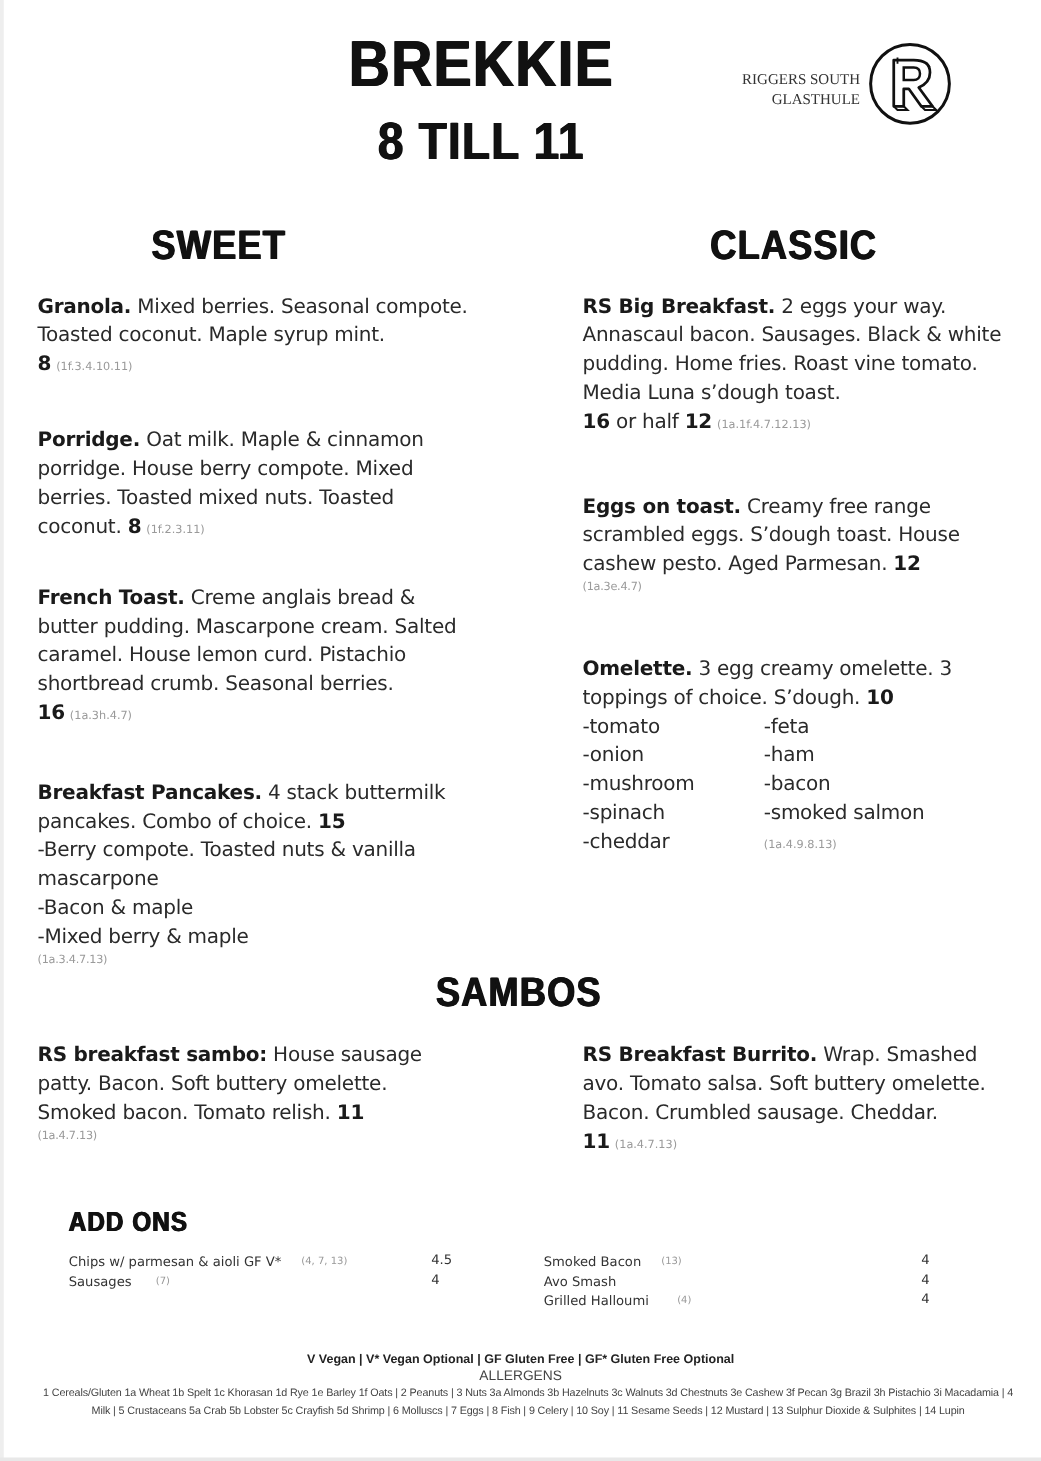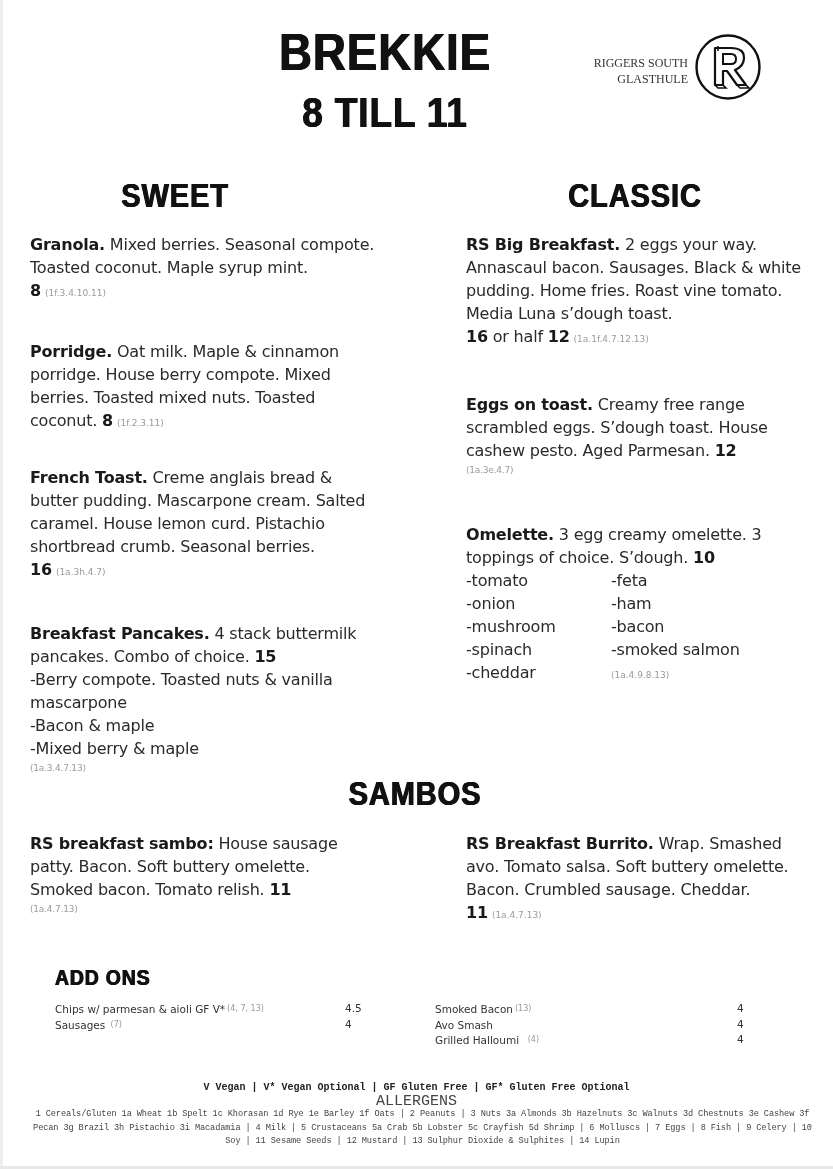--- a/index.html
+++ b/index.html
@@ -47,31 +47,31 @@
 
   .opt-grid { display: grid; grid-template-columns: 145px 180px; }
 
   .addons {
     position: absolute; top: 1001px; font-size: 10.5px; line-height: 15.5px; color: #333;
     font-family: "DejaVu Sans", sans-serif;
   }
   .addons-left { left: 55px; width: 300px; }
   .addons-right { left: 435px; width: 310px; }
   .addon-row { position: relative; height: 15.5px; }
-  .addon-row .allergen { font-size: 8px; color: #999; margin-left: 2px; vertical-align: 2px; }
+  .addon-row .allergen { font-size: 8px; color: #999; margin-left: 16px; vertical-align: 2px; }
   .addon-row .addon-price { position: absolute; top: 0; }
   .addons-left .addon-price { left: 290px; }
   .addons-right .addon-price { left: 302px; }
 
   .footer {
     position: absolute; left: 0; top: 1081px; width: 833px; text-align: center;
-    font-family: Liberation Mono, monospace; color: #333;
+    font-family: Liberation Sans, sans-serif; color: #333;
   }
   .legend { font-size: 10px; font-weight: bold; line-height: 14px; color: #222; }
-  .allergens-title { font-size: 15px; line-height: 13px; color: #444; }
+  .allergens-title { font-size: 11px; line-height: 13px; color: #444; }
   .allergens-list { font-size: 8.6px; line-height: 13.5px; color: #444; padding: 0 14px; letter-spacing: -0.1px; margin-left: 12px; }
 </style>
 </head>
 <body>
 
 <div class="edge-left"></div>
 <div class="edge-bottom"></div>
 
 <div class="title title-main display">BREKKIE</div>
 <div class="title title-sub display">8 TILL 11</div>

